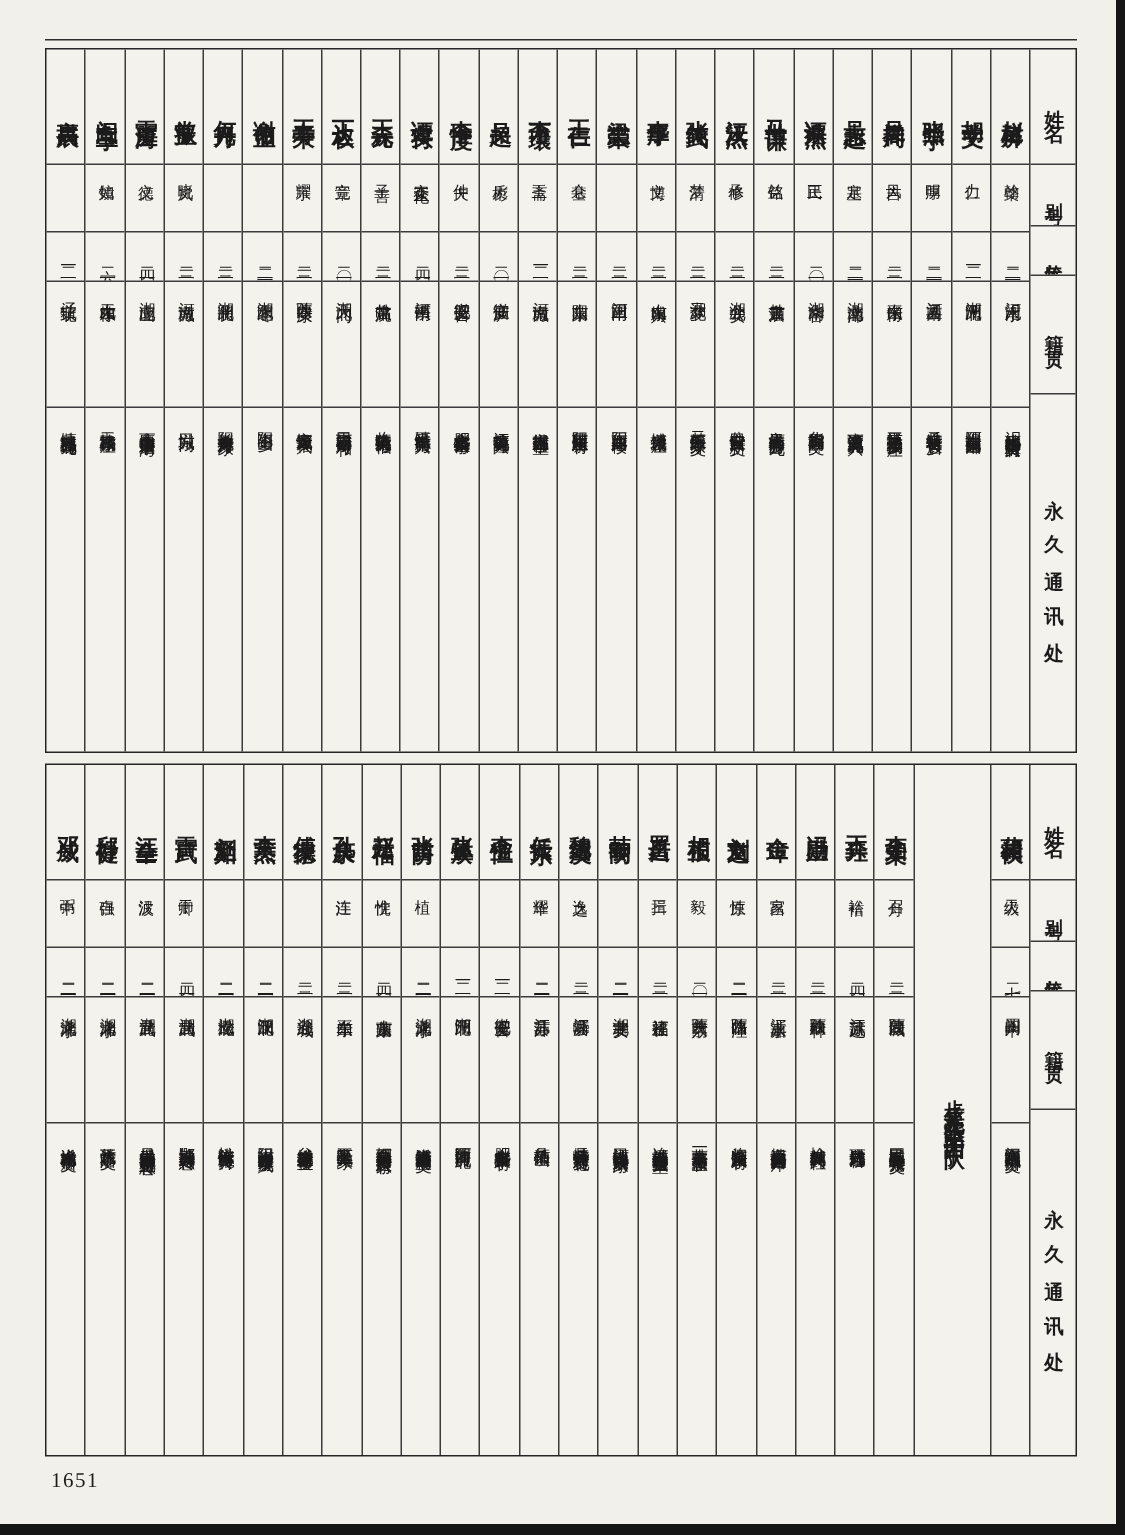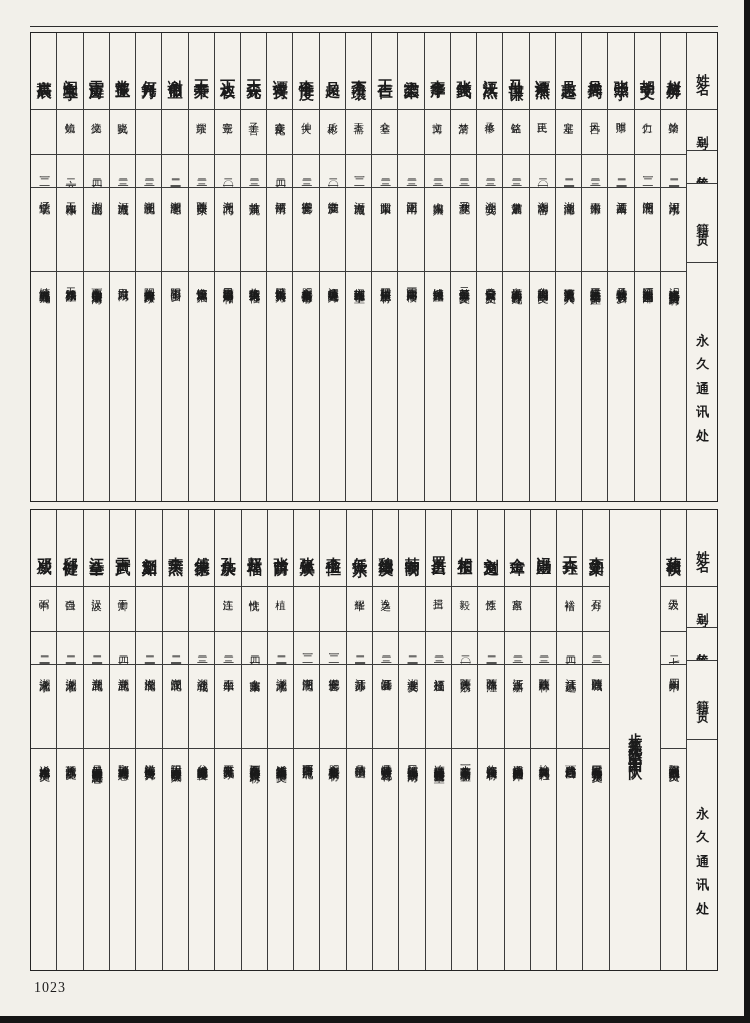--- a/index.html
+++ b/index.html
@@ -404,16 +404,16 @@
         <div class="col person-col">
           <div class="cell name-cell">邓威</div>
           <div class="cell alias-cell">弼中</div>
           <div class="cell age-cell">二二</div>
           <div class="cell native-cell">湖北浠水</div>
           <div class="cell addr-cell">浠水城内裕丰祥布店交</div>
         </div>
       </div>
   </div>
 
-  <div class="page-number">1023</div>
+  <div class="page-number">1651</div>
   <div class="edge-right"></div>
   <div class="edge-bottom"></div>
 </div>
 
 </body></html>

